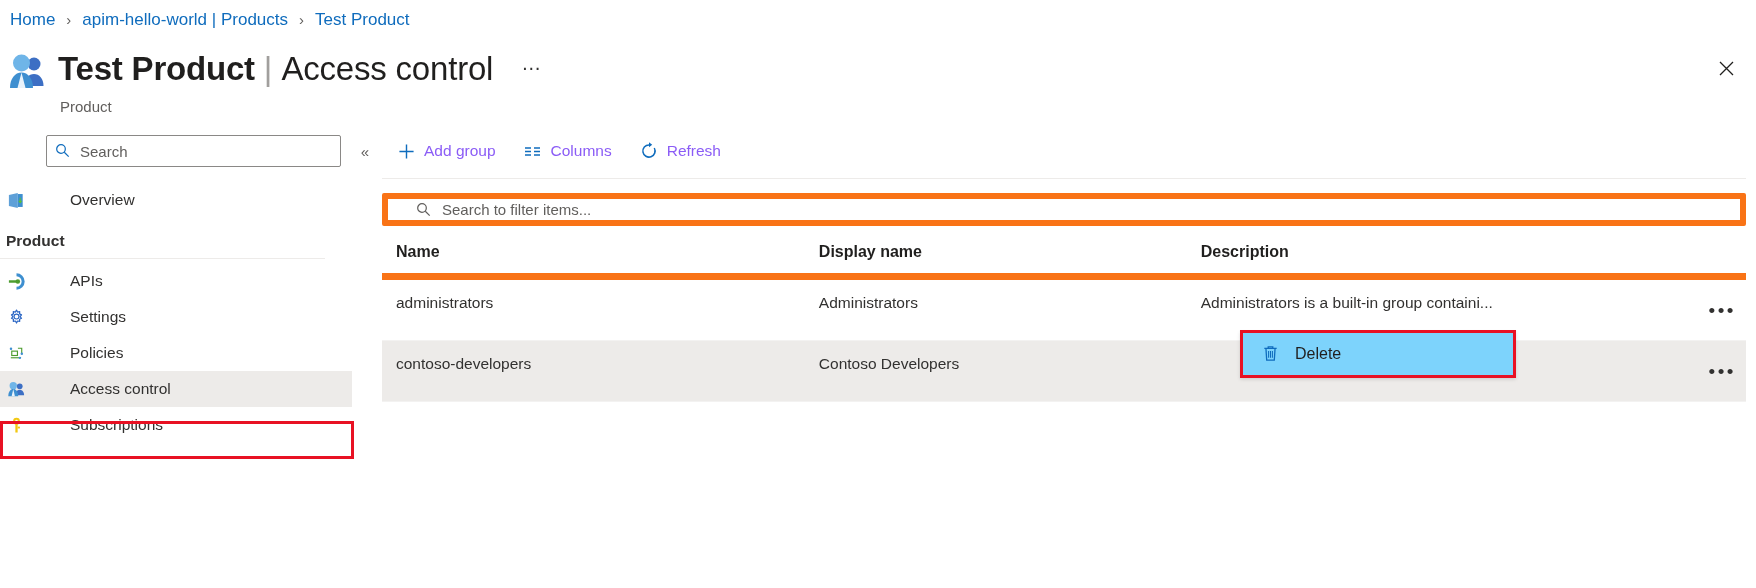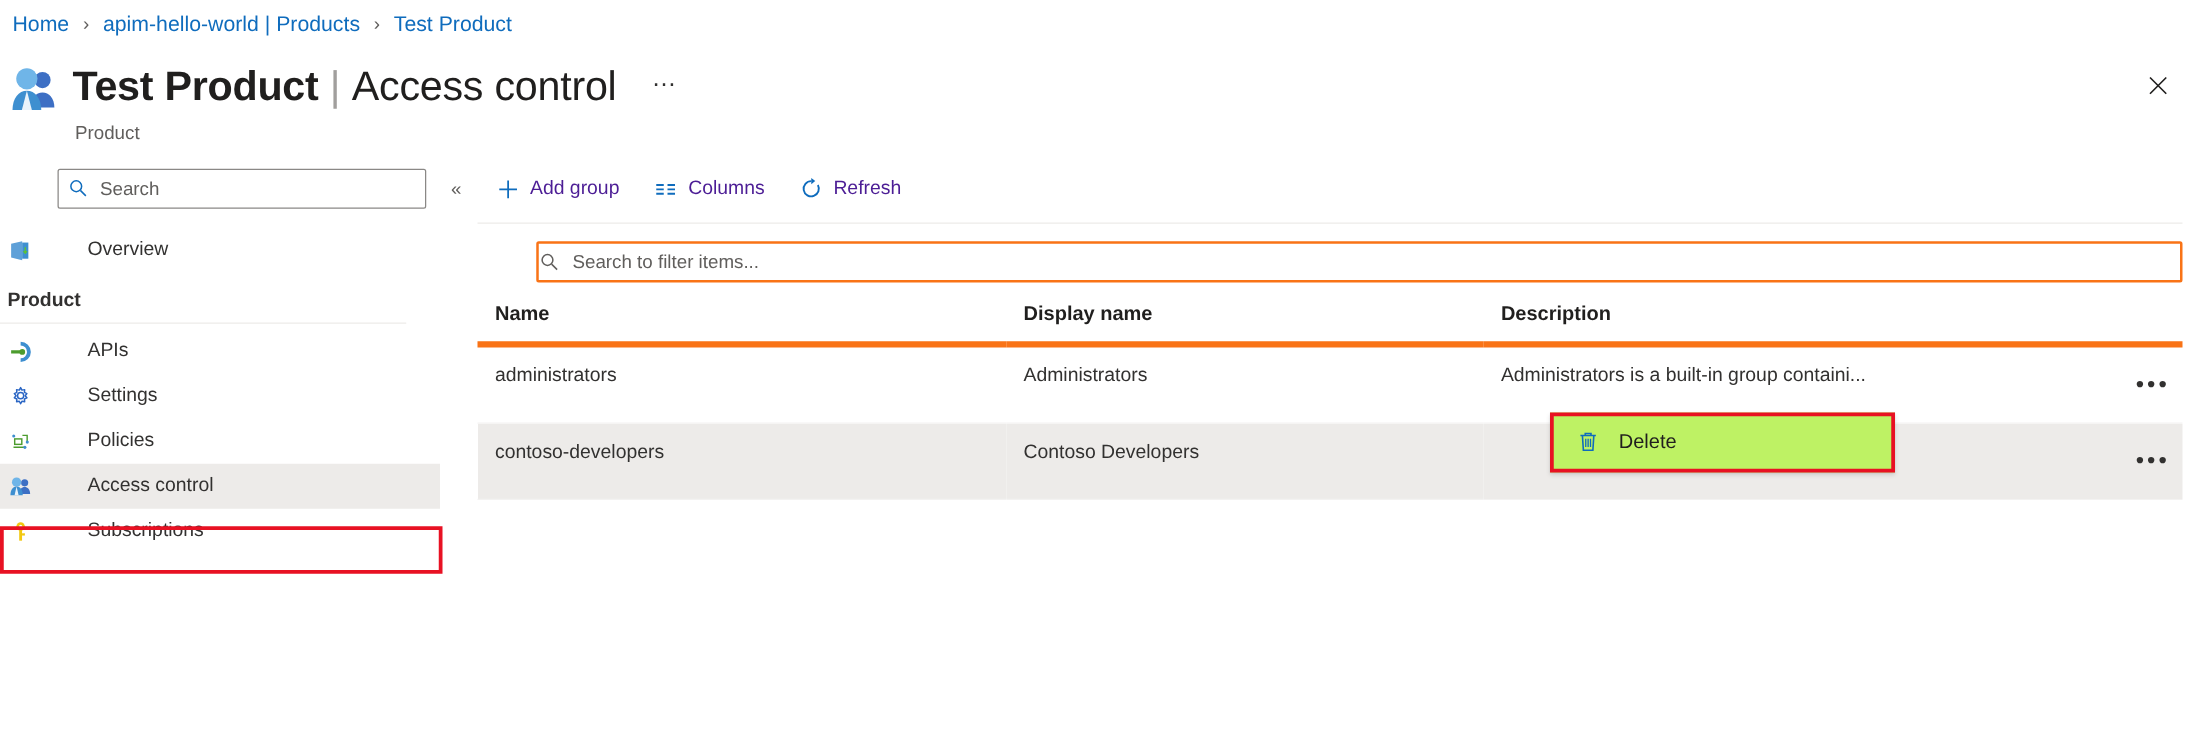--- a/index.html
+++ b/index.html
@@ -109,58 +109,58 @@
 
   
   .main { position: absolute; left: 380px; top: 130px; right: 0; bottom: 0; }
 
   .cmdbar { display: flex; align-items: center; height: 42px; padding-left: 8px; }
   .cmd {
     display: flex; align-items: center; height: 32px; padding: 0 9px;
     margin-right: 10px; cursor: pointer; border-radius: 2px;
   }
   .cmd-ico { width: 18px; height: 18px; margin-right: 9px; color:#0f6cbd; display:flex;align-items:center;justify-content:center; flex:0 0 auto;}
-  .cmd-label { font-size: 15.5px; color: #4c1d95; }
+  .cmd-label { font-size: 15.5px; color: #8b5cf6; }
 
   .cmd-rule { height:1px; background:#edebe9; margin: 6px 10px 0 2px; }
 
   .filter-wrap { padding: 14px 10px 0 2px; }
   .filter-box {
-    height: 33px; border: 2px solid #f97316; background: #fff; border-radius: 2px;
-    display: flex; align-items: center; padding: 0 1px; margin-left: 47px;
+    height: 33px; border: 6px solid #f97316; background: #fff; border-radius: 2px;
+    display: flex; align-items: center; padding: 0 28px;
   }
   .filter-ico { width:16px;height:16px;margin-right:8px;color:#605e5c;flex:0 0 auto;}
   .filter-input {
     border:none;outline:none;width:100%;font-size:15px;color:#323130;
     font-family:"Liberation Sans", sans-serif; background:transparent;
   }
   .filter-input::placeholder { color:#605e5c; }
 
   table.grid { width: calc(100% - 12px); margin-left: 2px; border-collapse: collapse; table-layout: fixed; }
   table.grid th {
     text-align: left; font-size: 16px; font-weight: 600; color: #201f1e;
-    padding: 17px 0 12px 14px; border-bottom: 5px solid #f97316;
+    padding: 17px 0 12px 14px; border-bottom: 7px solid #f97316;
   }
   table.grid td {
     font-size: 15.5px; color: #323130; padding: 14px 0 28px 14px;
     border-bottom: 1px solid #f3f2f1; white-space: nowrap;
     overflow: hidden; text-overflow: ellipsis;
   }
   tr.row.selected td { background: #edebe9; }
   td.desc-cell { position: relative; padding-right: 8px; }
   .more-btn {
     position: absolute; right: 10px; top: 50%; transform: translateY(-50%);
     font-size: 19px; letter-spacing: 2.5px; color: #323130; cursor: pointer;
     line-height: 1;
   }
 
   
   .ctx-menu {
     position: absolute; left: 1240px; top: 330px; width: 276px; height: 48px;
-    background: #bef264; border: 3px solid #e81123;
+    background: #7dd3fc; border: 3px solid #e81123;
     display: flex; align-items: center; padding-left: 18px;
     box-shadow: 0 1.6px 3.6px rgba(0,0,0,.13), 0 0.3px 0.9px rgba(0,0,0,.1);
     z-index: 20; cursor: pointer;
   }
   .ctx-ico { width: 20px; height: 20px; margin-right: 14px; color:#0f6cbd; flex:0 0 auto; }
   .ctx-label { font-size: 16px; color: #201f1e; }
 </style>
 </head>
 <body>
 

